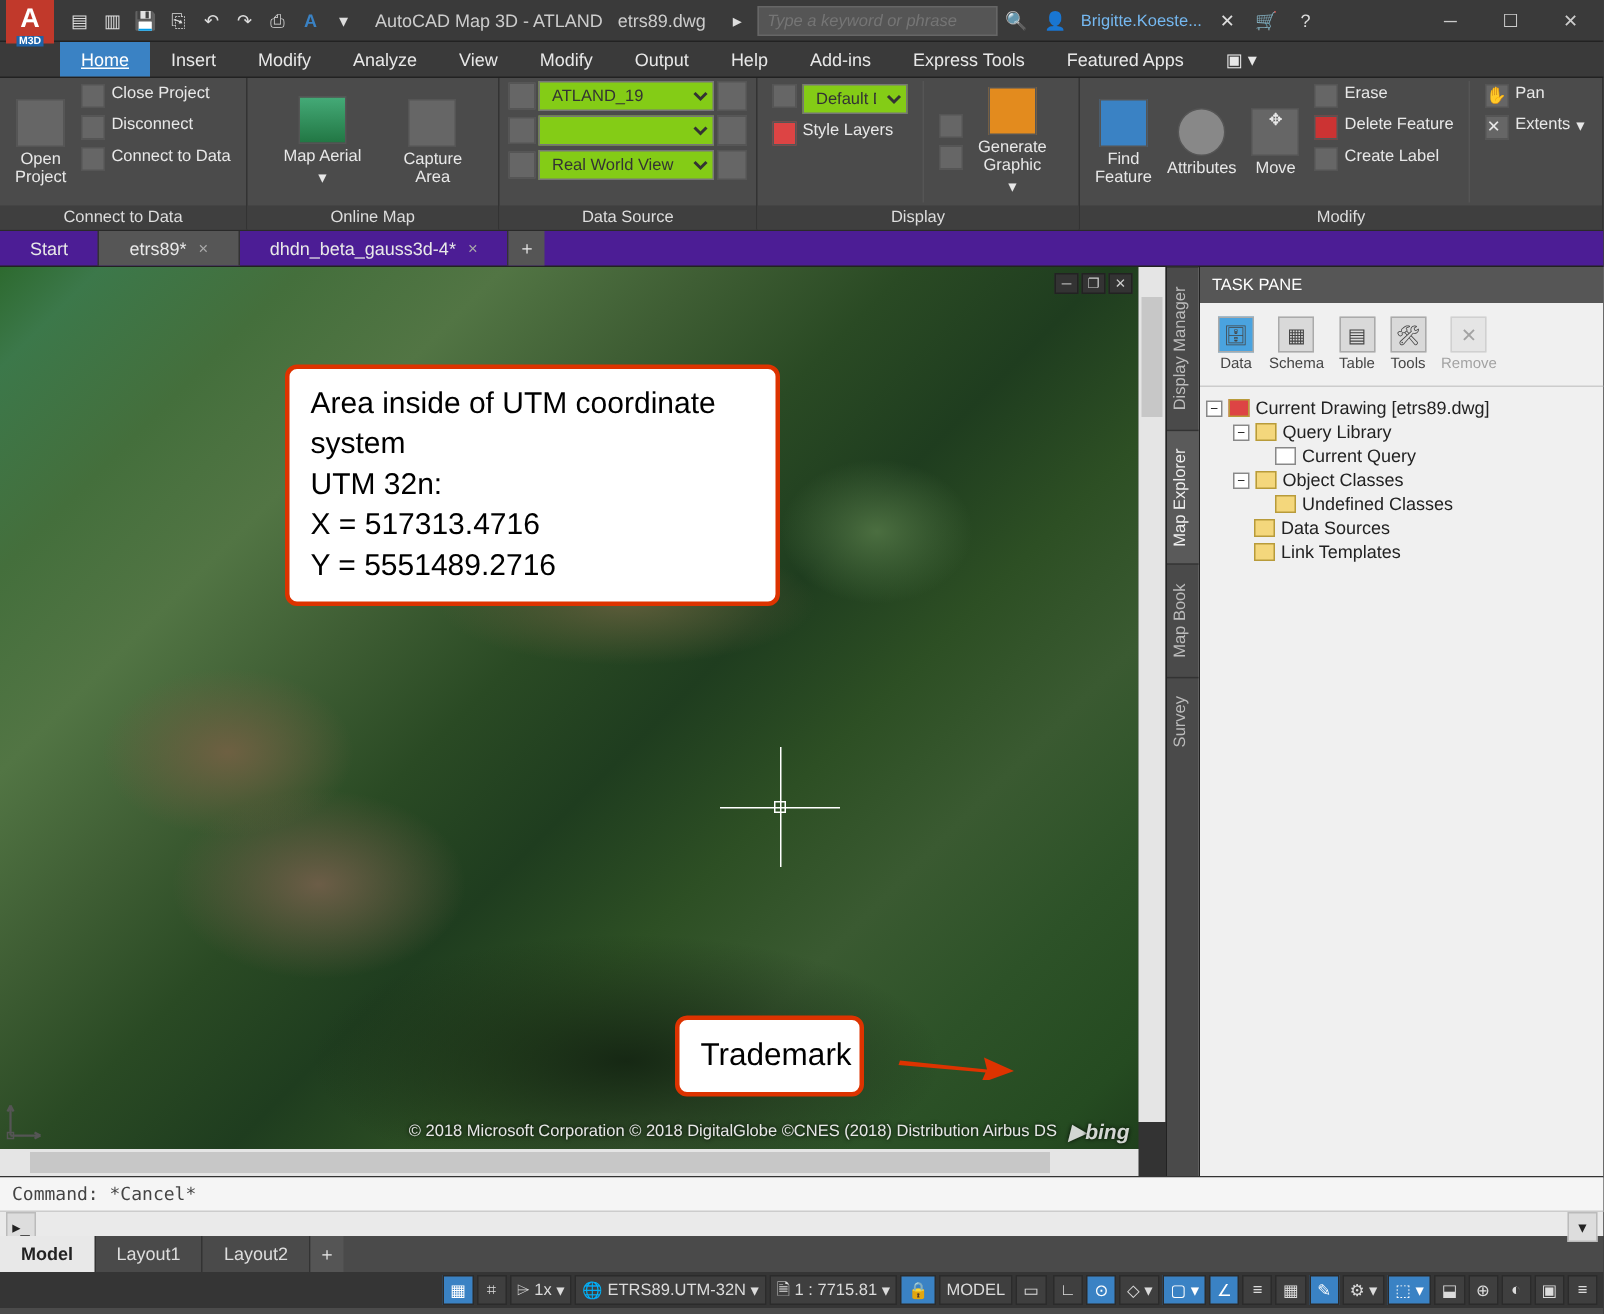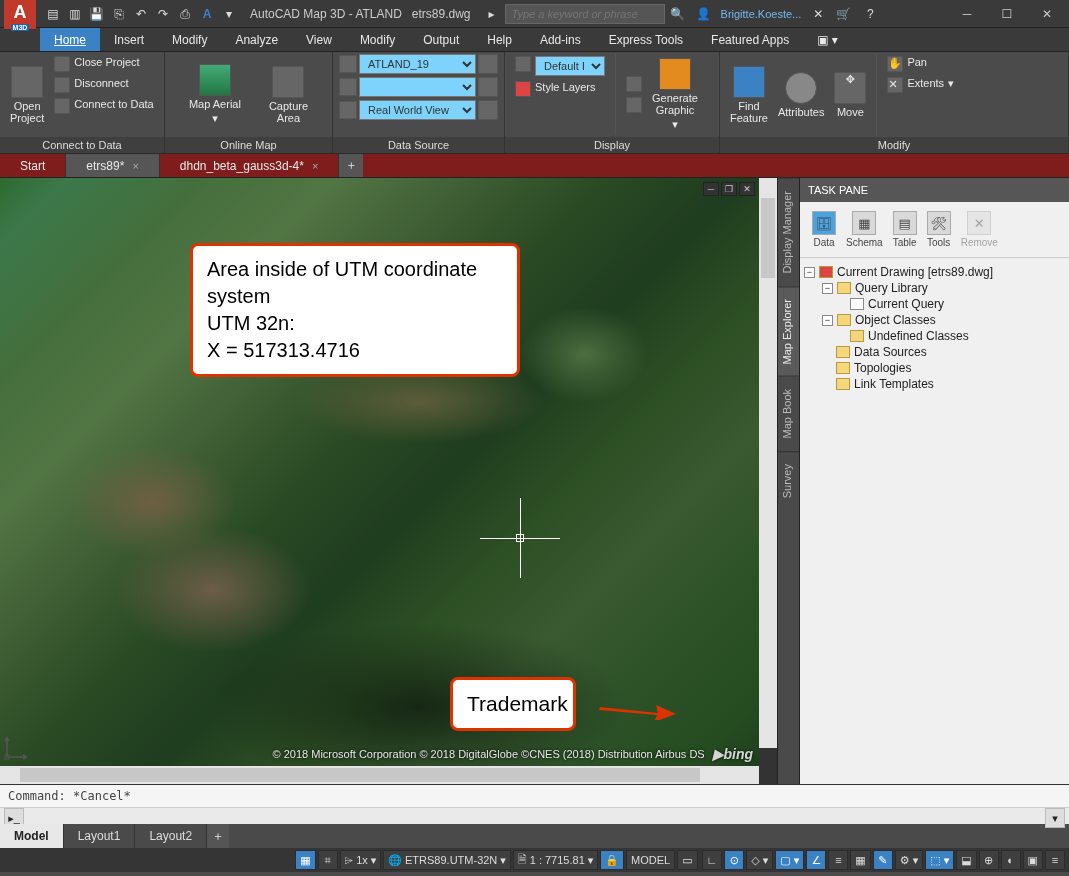--- a/index.html
+++ b/index.html
@@ -30,25 +30,25 @@
 .panel { border-right: 1px solid #333; padding: 2px 6px 0 6px; display: flex; flex-direction: column; }
 .panel-body { flex: 1; display: flex; gap: 2px; }
 .panel-title { text-align: center; font-size: 11px; color: #ddd; padding: 2px 0; background: #3f3f3f; margin: 2px -6px 0 -6px; }
 .rbtn { display: flex; flex-direction: column; align-items: center; justify-content: center; gap: 2px; padding: 2px 4px; font-size: 11px; text-align: center; cursor: pointer; }
 .rbtn-ico { width: 32px; height: 32px; background: #666; border: 1px solid #555; }
 .rbtn-small { display: flex; align-items: flex-start; gap: 4px; padding: 2px 4px; font-size: 11px; cursor: pointer; white-space: nowrap; }
 .rbtn-small-ico { width: 16px; height: 16px; background: #666; border: 1px solid #555; }
 .stackv { display: flex; flex-direction: column; gap: 1px; }
 .ds-row { display: flex; align-items: center; gap: 2px; margin-bottom: 2px; }
 .ds-row .ico { width: 18px; height: 18px; background: #666; border: 1px solid #555; }
-.ds-select { flex: 1; height: 20px; background: #7dd3fc; color: #333; border: 1px solid #777; font-size: 11px; padding: 0 4px; }
+.ds-select { flex: 1; height: 20px; background: #84cc16; color: #333; border: 1px solid #777; font-size: 11px; padding: 0 4px; }
 .ds-btn { width: 20px; height: 20px; background: #666; border: 1px solid #555; }
 
 
-.doctabs { height: 24px; background: #7f1d1d; display: flex; align-items: stretch; border-bottom: 1px solid #222; }
+.doctabs { height: 24px; background: #4c1d95; display: flex; align-items: stretch; border-bottom: 1px solid #222; }
 .doctab { padding: 0 20px; display: flex; align-items: center; gap: 8px; font-size: 12px; border-right: 1px solid #333; cursor: pointer; }
 .doctab.active { background: #565656; }
 .doctab .x { color: #aaa; font-size: 11px; }
 .addtab { width: 24px; display: flex; align-items: center; justify-content: center; background: #555; cursor: pointer; }
 
 
 .mainrow { display: flex; height: calc(100% - 28px - 24px - 102px - 24px - 44px - 24px - 24px); }
 .canvas-wrap { flex: 1; display: flex; flex-direction: column; background: #333; min-width: 0; }
 .canvas { flex: 1; position: relative; overflow: hidden; }
 .canvas-inner { position: absolute; inset: 0 18px 0 0; background: linear-gradient(135deg,#2d6a2f 0%,#3c784a 5%,#446f3c 15%,#527544 25%,#3f5e34 35%,#2a4a24 45%,#1f3d1f 55%,#2d4f24 65%,#3a5a31 75%,#2d5228 85%,#254b21 95%,#1f3f1c 100%); }
@@ -265,20 +265,34 @@
 Feature</span>
         </div>
       <div class="rbtn">
           <div class="rbtn-ico" style="background:#888;border-radius:50%"></div>
           <span>Attributes</span>
         </div>
       <div class="rbtn">
           <div class="rbtn-ico">✥</div>
           <span>Move</span>
         </div>
+      <div class="stackv">
+        <div class="rbtn-small">
+            <div class="rbtn-small-ico"></div>
+            <span>Erase</span>
+          </div>
+        <div class="rbtn-small">
+            <div class="rbtn-small-ico" style="background:#c33"></div>
+            <span>Delete Feature</span>
+          </div>
+        <div class="rbtn-small">
+            <div class="rbtn-small-ico"></div>
+            <span>Create Label</span>
+          </div>
+      </div>
       <div style="border-left:1px solid #555;margin:0 4px"></div>
       <div class="stackv">
         <div class="rbtn-small">
             <div class="rbtn-small-ico">✋</div>
             <span>Pan</span>
           </div>
         <div class="rbtn-small"><div class="rbtn-small-ico">✕</div><span>Extents</span> ▾</div>
       </div>
     </div>
     <div class="panel-title">Modify</div>
@@ -307,20 +321,21 @@
       <div class="viewport-controls">
         <div class="vp-btn">─</div>
         <div class="vp-btn">❐</div>
         <div class="vp-btn">✕</div>
       </div>
 
       <div class="annotation a1">
         <div>Area inside of UTM coordinate system</div>
         <div>UTM 32n:</div>
         <div>X = 517313.4716</div>
+        <div>Y = 5551489.2716</div>
       </div>
       <div class="annotation a2">Trademark</div>
       <div class="arrow">
         <svg viewBox="0 0 78 20">
             <path d="M2 7 L60 13 L58 5 L78 14 L56 22 L59 15 L1 10 Z" fill="#d30"></path>
           </svg>
       </div>
 
       <div class="crosshair">
           <div class="sq"></div>
@@ -403,25 +418,20 @@
         </div>
       <div class="node">
           <span class="spacer" style="width:42px"></span>
           <span class="ic"></span>
           <span class="lbl">Undefined Classes</span>
         </div>
       <div class="node">
           <span class="spacer" style="width:28px"></span>
           <span class="ic"></span>
           <span class="lbl">Data Sources</span>
-        </div>
-      <div class="node">
-          <span class="spacer" style="width:28px"></span>
-          <span class="ic"></span>
-          <span class="lbl">Topologies</span>
         </div>
       <div class="node">
           <span class="spacer" style="width:28px"></span>
           <span class="ic"></span>
           <span class="lbl">Link Templates</span>
         </div>
     </div>
   </div>
 </div>
 

